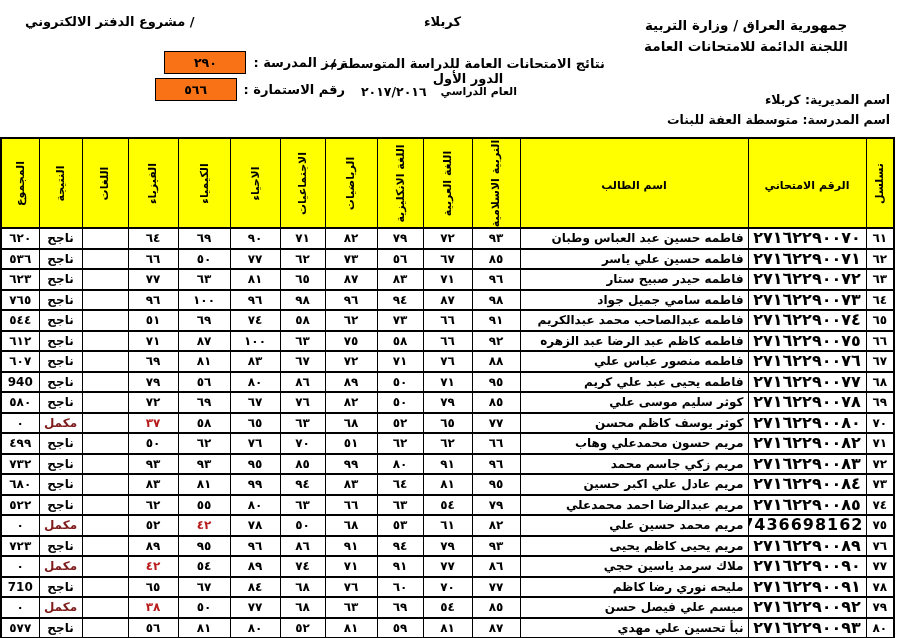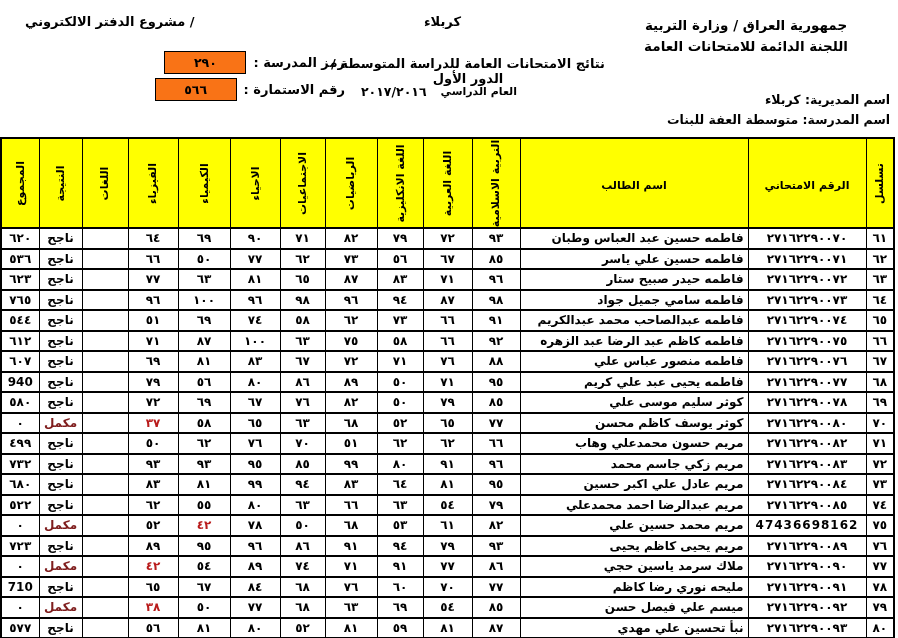--- a/index.html
+++ b/index.html
@@ -32,21 +32,21 @@
   }
   .results th .vwrap{width:100%;height:88px;display:flex;align-items:center;justify-content:center;}
   .results th .vert{transform:rotate(-90deg);white-space:nowrap;font-size:11px;}
   .results th .horiz{font-size:11px;white-space:nowrap;}
   .results td{
     border:1px solid #000;border-top:2px solid #000;border-bottom:2px solid #000;
     height:18.5px;padding:0 2px;text-align:center;vertical-align:middle;
     font-size:12px;line-height:1;white-space:nowrap;overflow:hidden;
   }
   .results td.name-cell{text-align:right;padding-right:4px;font-size:12px;}
-  .results td.exam-cell{letter-spacing:1px;font-size:12px;margin-left:20px;}
+  .results td.exam-cell{letter-spacing:1px;font-size:16px;margin-left:20px;}
   .results td.fail{color:#b91c1c;}
   .results td.makmal{color:#7f1d1d;}
 </style>
 </head>
 <body>
 
 <div class="gov-block">
   <div>جمهورية العراق / وزارة التربية</div>
   <div>اللجنة الدائمة للامتحانات العامة</div>
 </div>

